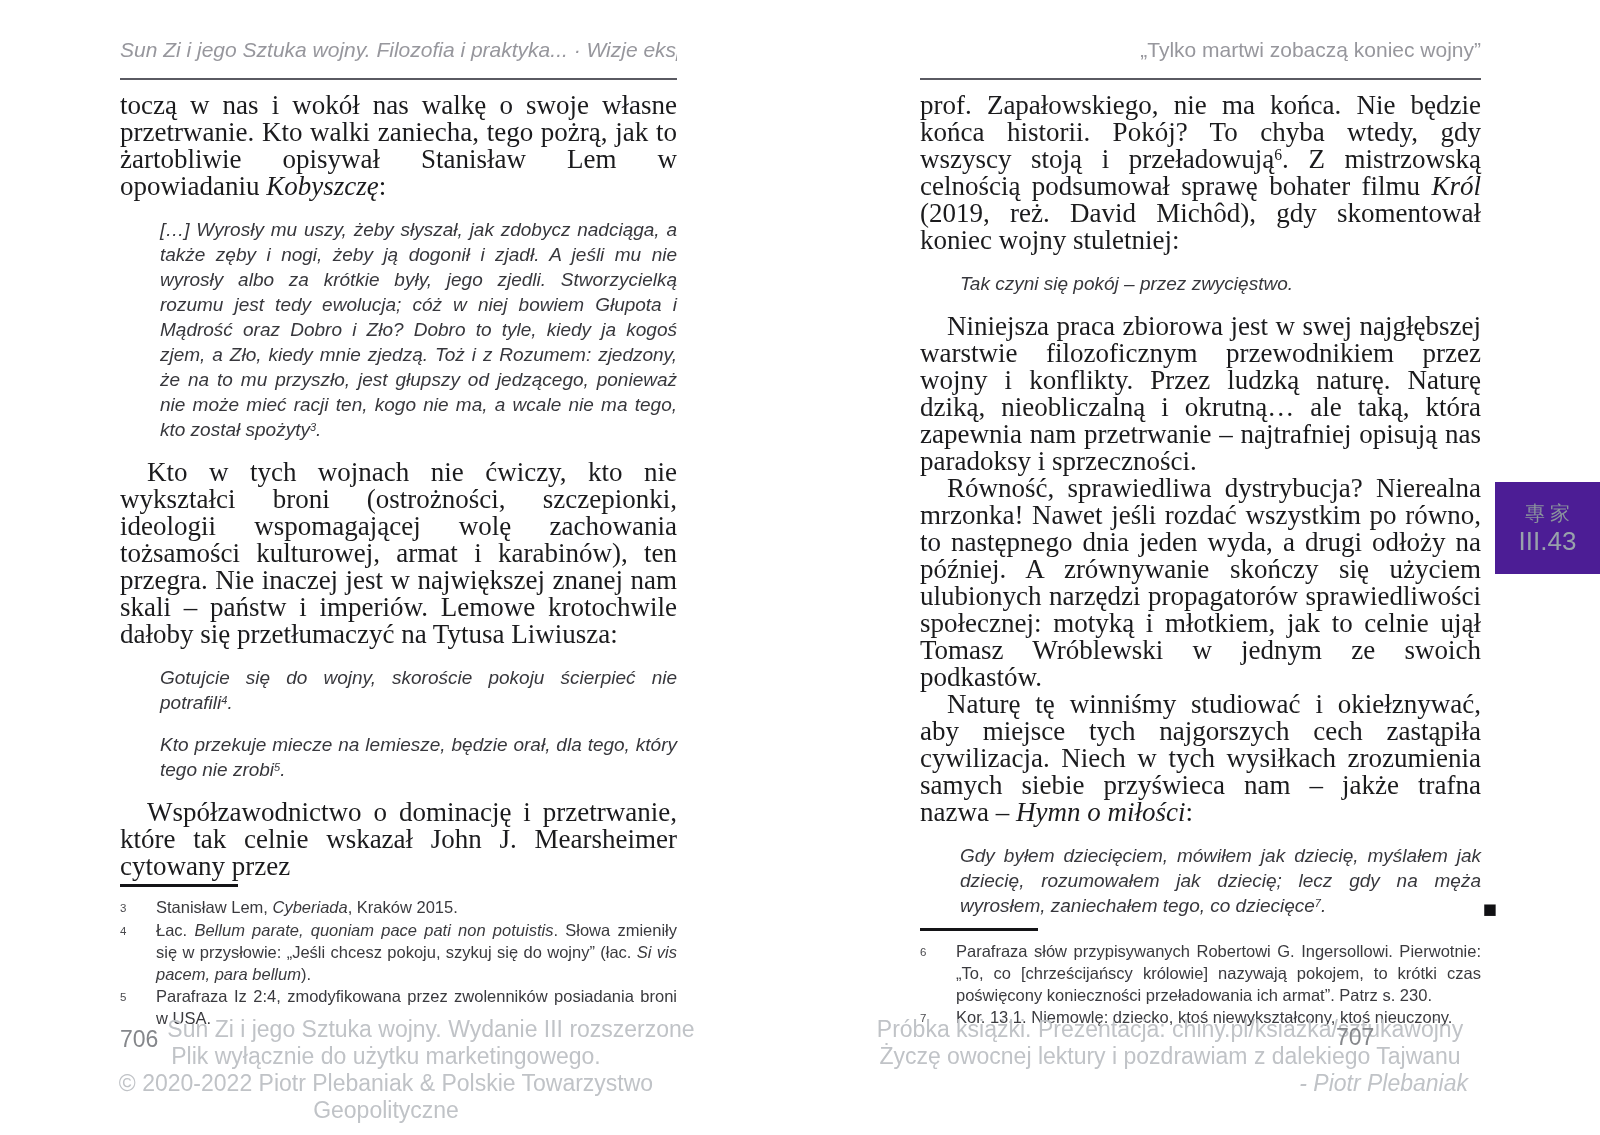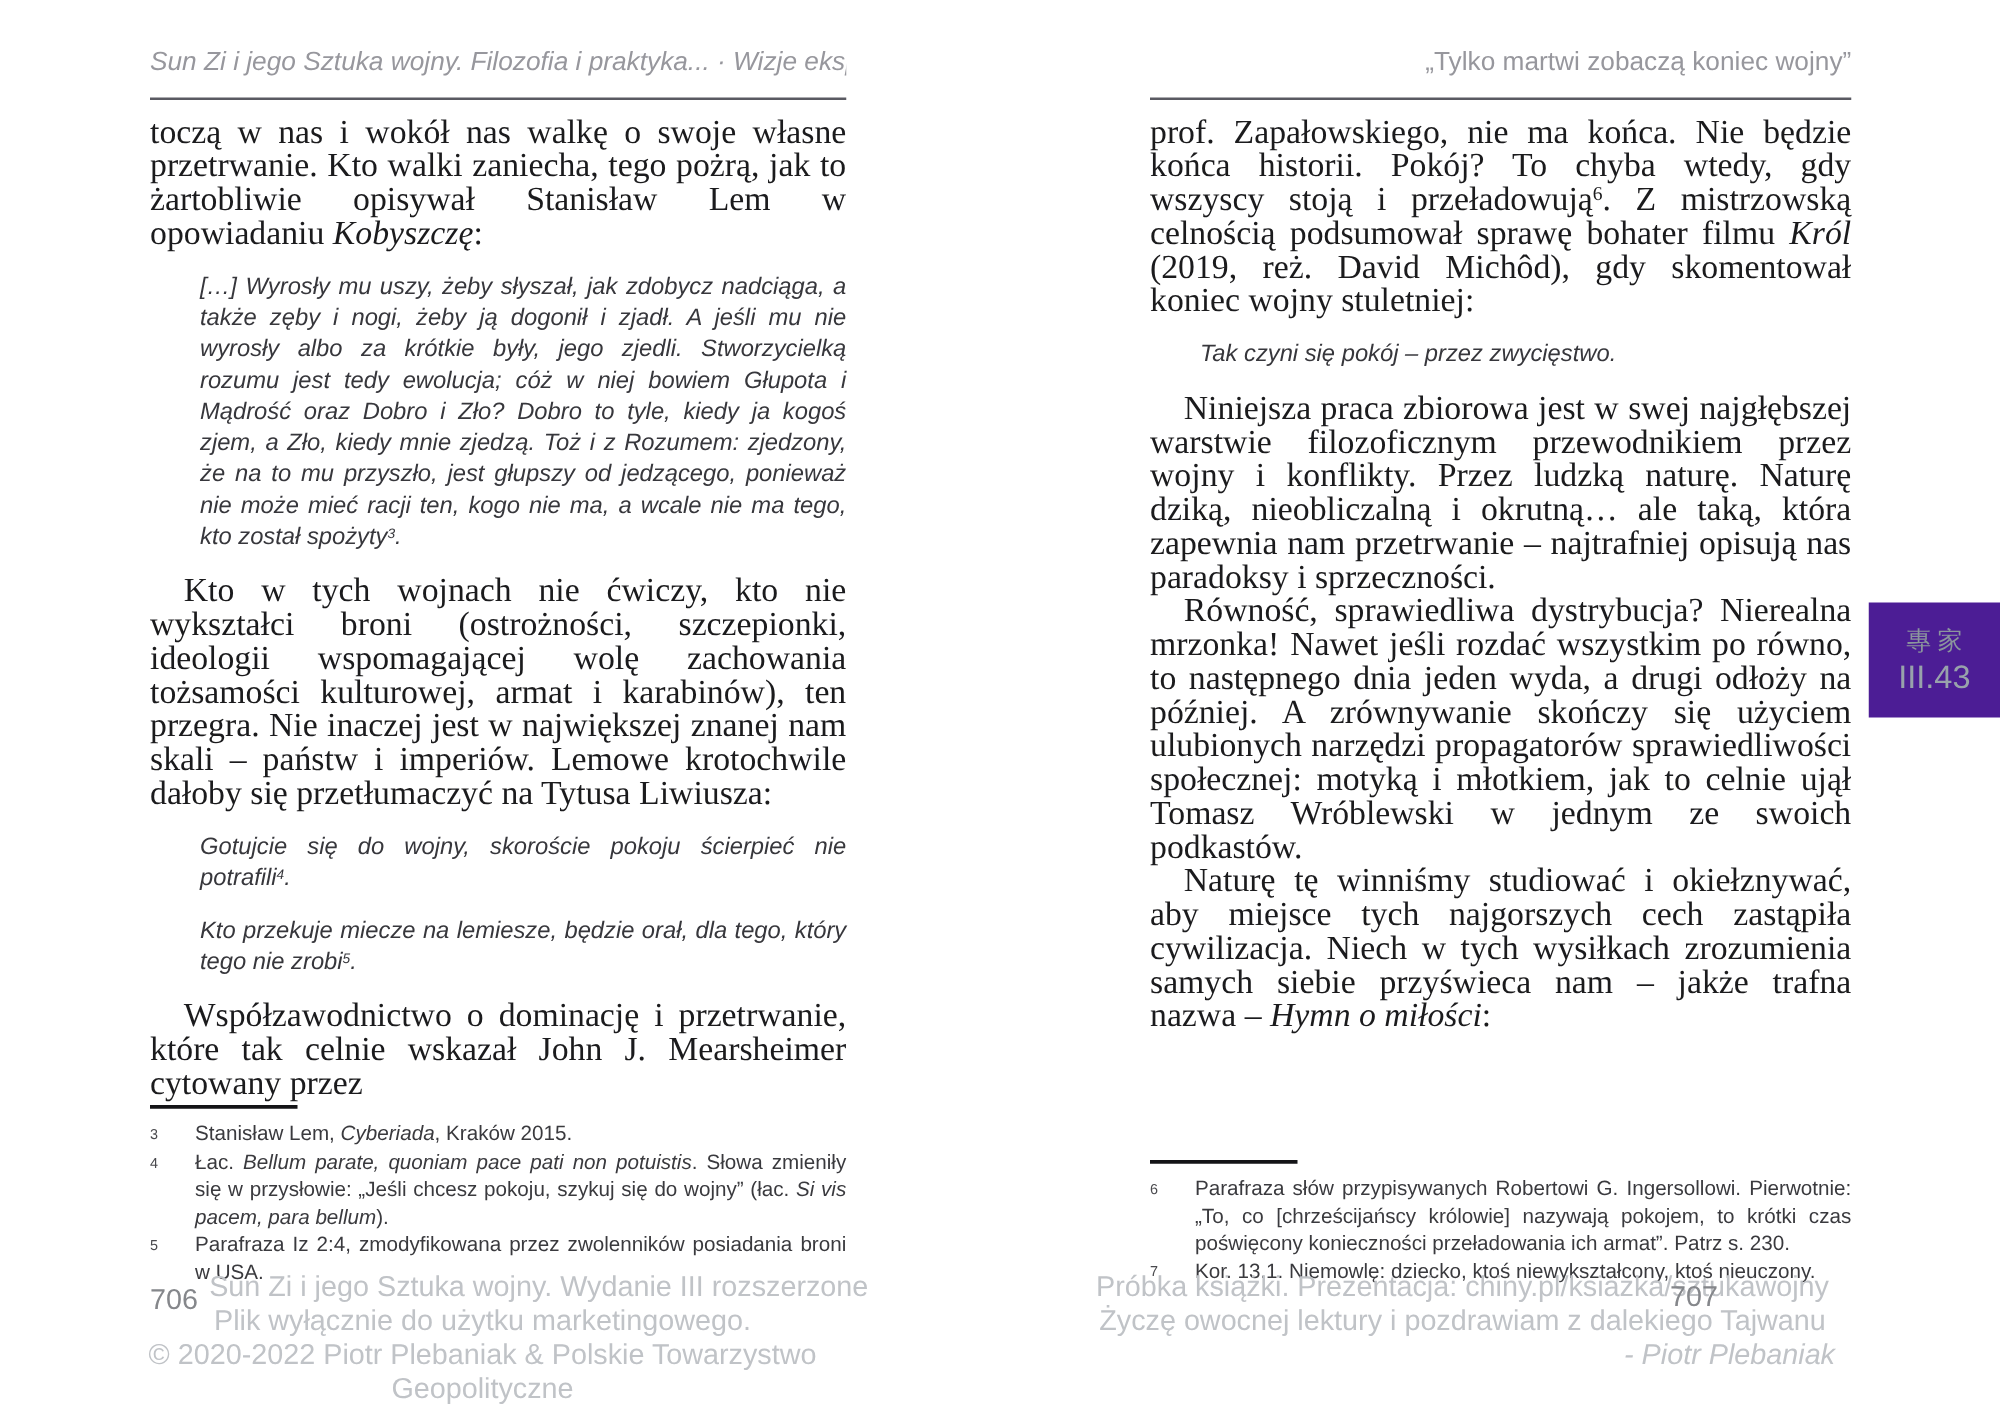--- a/index.html
+++ b/index.html
@@ -107,20 +107,24 @@
 </section>
 
 <section class="page" id="page-right">
   <div class="running-header right">„Tylko martwi zobaczą koniec wojny”</div>
   <div class="content">
     <p>prof. Zapałowskiego, nie ma końca. Nie będzie końca historii. Pokój? To chyba wtedy, gdy wszyscy stoją i przeładowują<sup>6</sup>. Z mistrzowską celnością podsumował sprawę bohater filmu <i>Król</i> (2019, reż. David Michôd), gdy skomentował koniec wojny stuletniej:</p>
     <div class="quote">Tak czyni się pokój – przez zwycięstwo.</div>
     <p class="ind">Niniejsza praca zbiorowa jest w swej najgłębszej warstwie filozoficznym przewodnikiem przez wojny i konflikty. Przez ludzką naturę. Naturę dziką, nieobliczalną i okrutną… ale taką, która zapewnia nam przetrwanie – najtrafniej opisują nas paradoksy i sprzeczności.</p>
     <p class="ind">Równość, sprawiedliwa dystrybucja? Nierealna mrzonka! Nawet jeśli rozdać wszystkim po równo, to następnego dnia jeden wyda, a drugi odłoży na później. A zrównywanie skończy się użyciem ulubionych narzędzi propagatorów sprawiedliwości społecznej: motyką i młotkiem, jak to celnie ujął Tomasz Wróblewski w jednym ze swoich podkastów.</p>
     <p class="ind">Naturę tę winniśmy studiować i okiełznywać, aby miejsce tych najgorszych cech zastąpiła cywilizacja. Niech w tych wysiłkach zrozumienia samych siebie przyświeca nam – jakże trafna nazwa – <i>Hymn o miłości</i>:</p>
+    <div class="quote" id="quote-hymn">
+      <span>Gdy byłem dziecięciem, mówiłem jak dziecię, myślałem jak dziecię, rozumowałem jak dziecię; lecz gdy na męża wyrosłem, zaniechałem tego, co dziecięce<sup>7</sup>.</span>
+      <span class="endmark">■</span>
+    </div>
   </div>
   <div class="fnblock">
     <div class="fnrule"></div>
     <div class="fn">
       <span class="fn-marker">6</span>
       <div class="fn-text">Parafraza słów przypisywanych Robertowi G. Ingersollowi. Pierwotnie: „To, co [chrześcijańscy królowie] nazywają pokojem, to krótki czas poświęcony konieczności przeładowania ich armat”. Patrz s. 230.</div>
     </div>
     <div class="fn">
       <span class="fn-marker">7</span>
       <div class="fn-text">Kor. 13.1. Niemowlę: dziecko, ktoś niewykształcony, ktoś nieuczony.</div>

